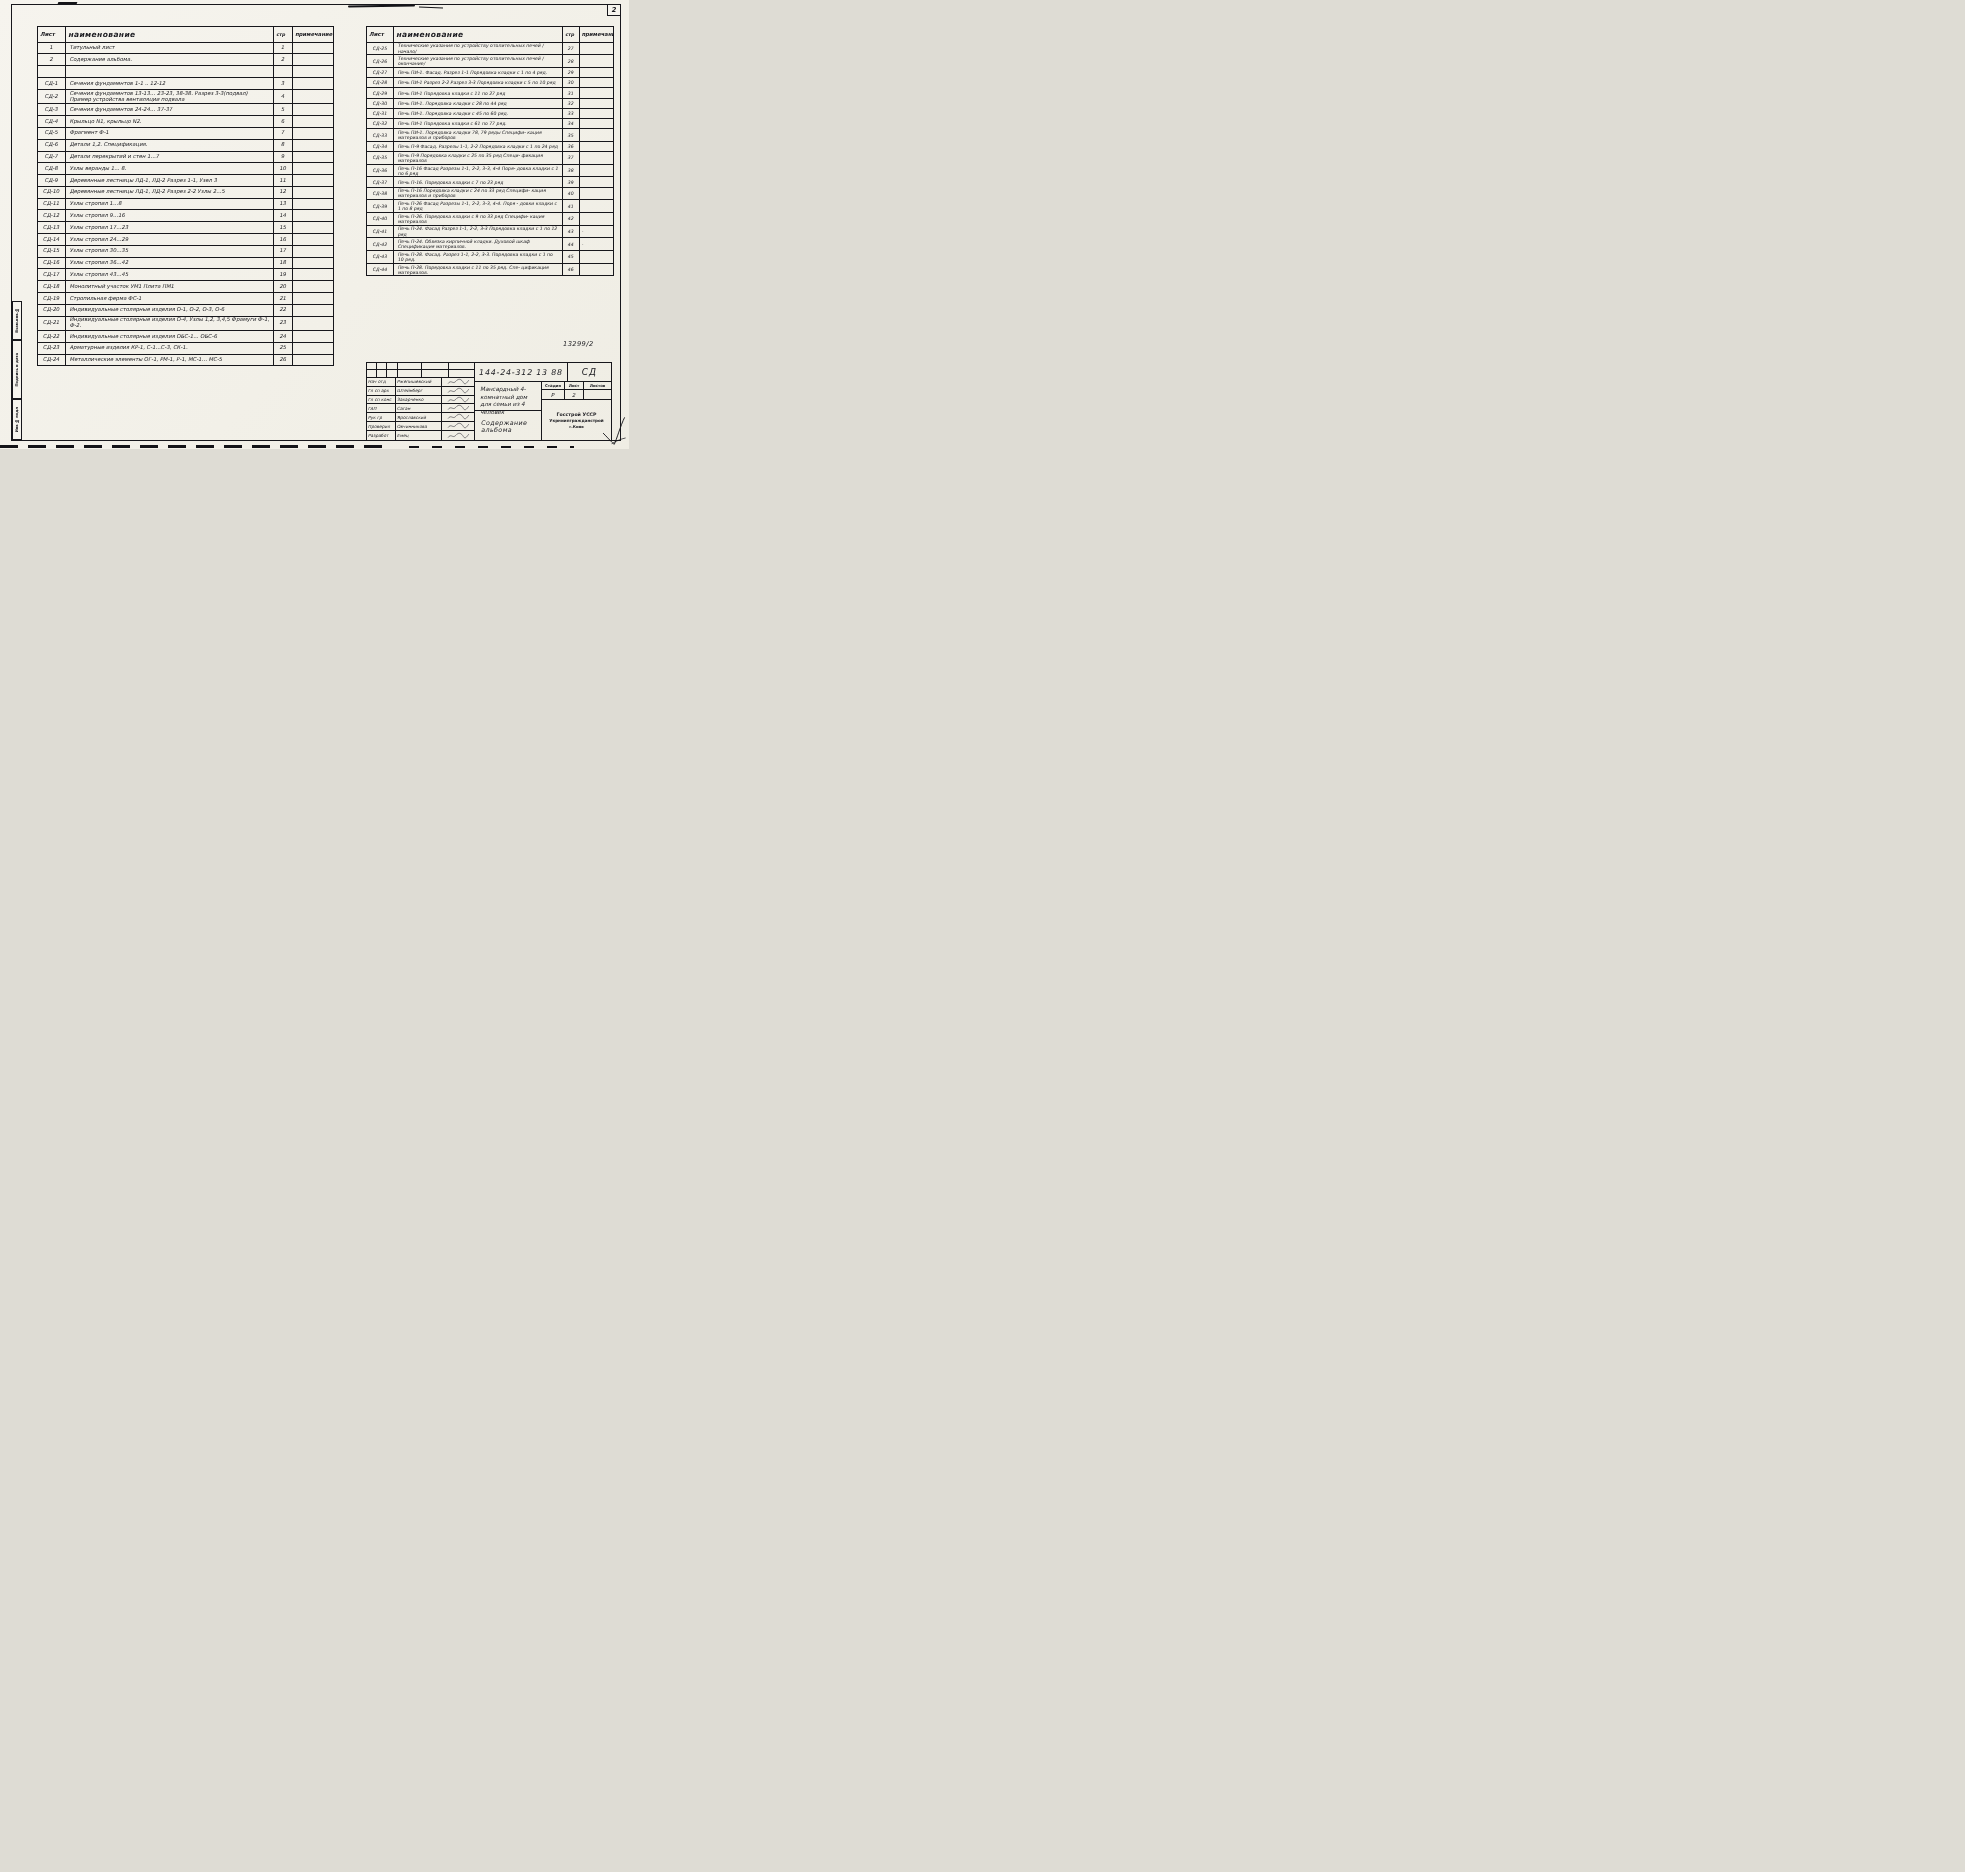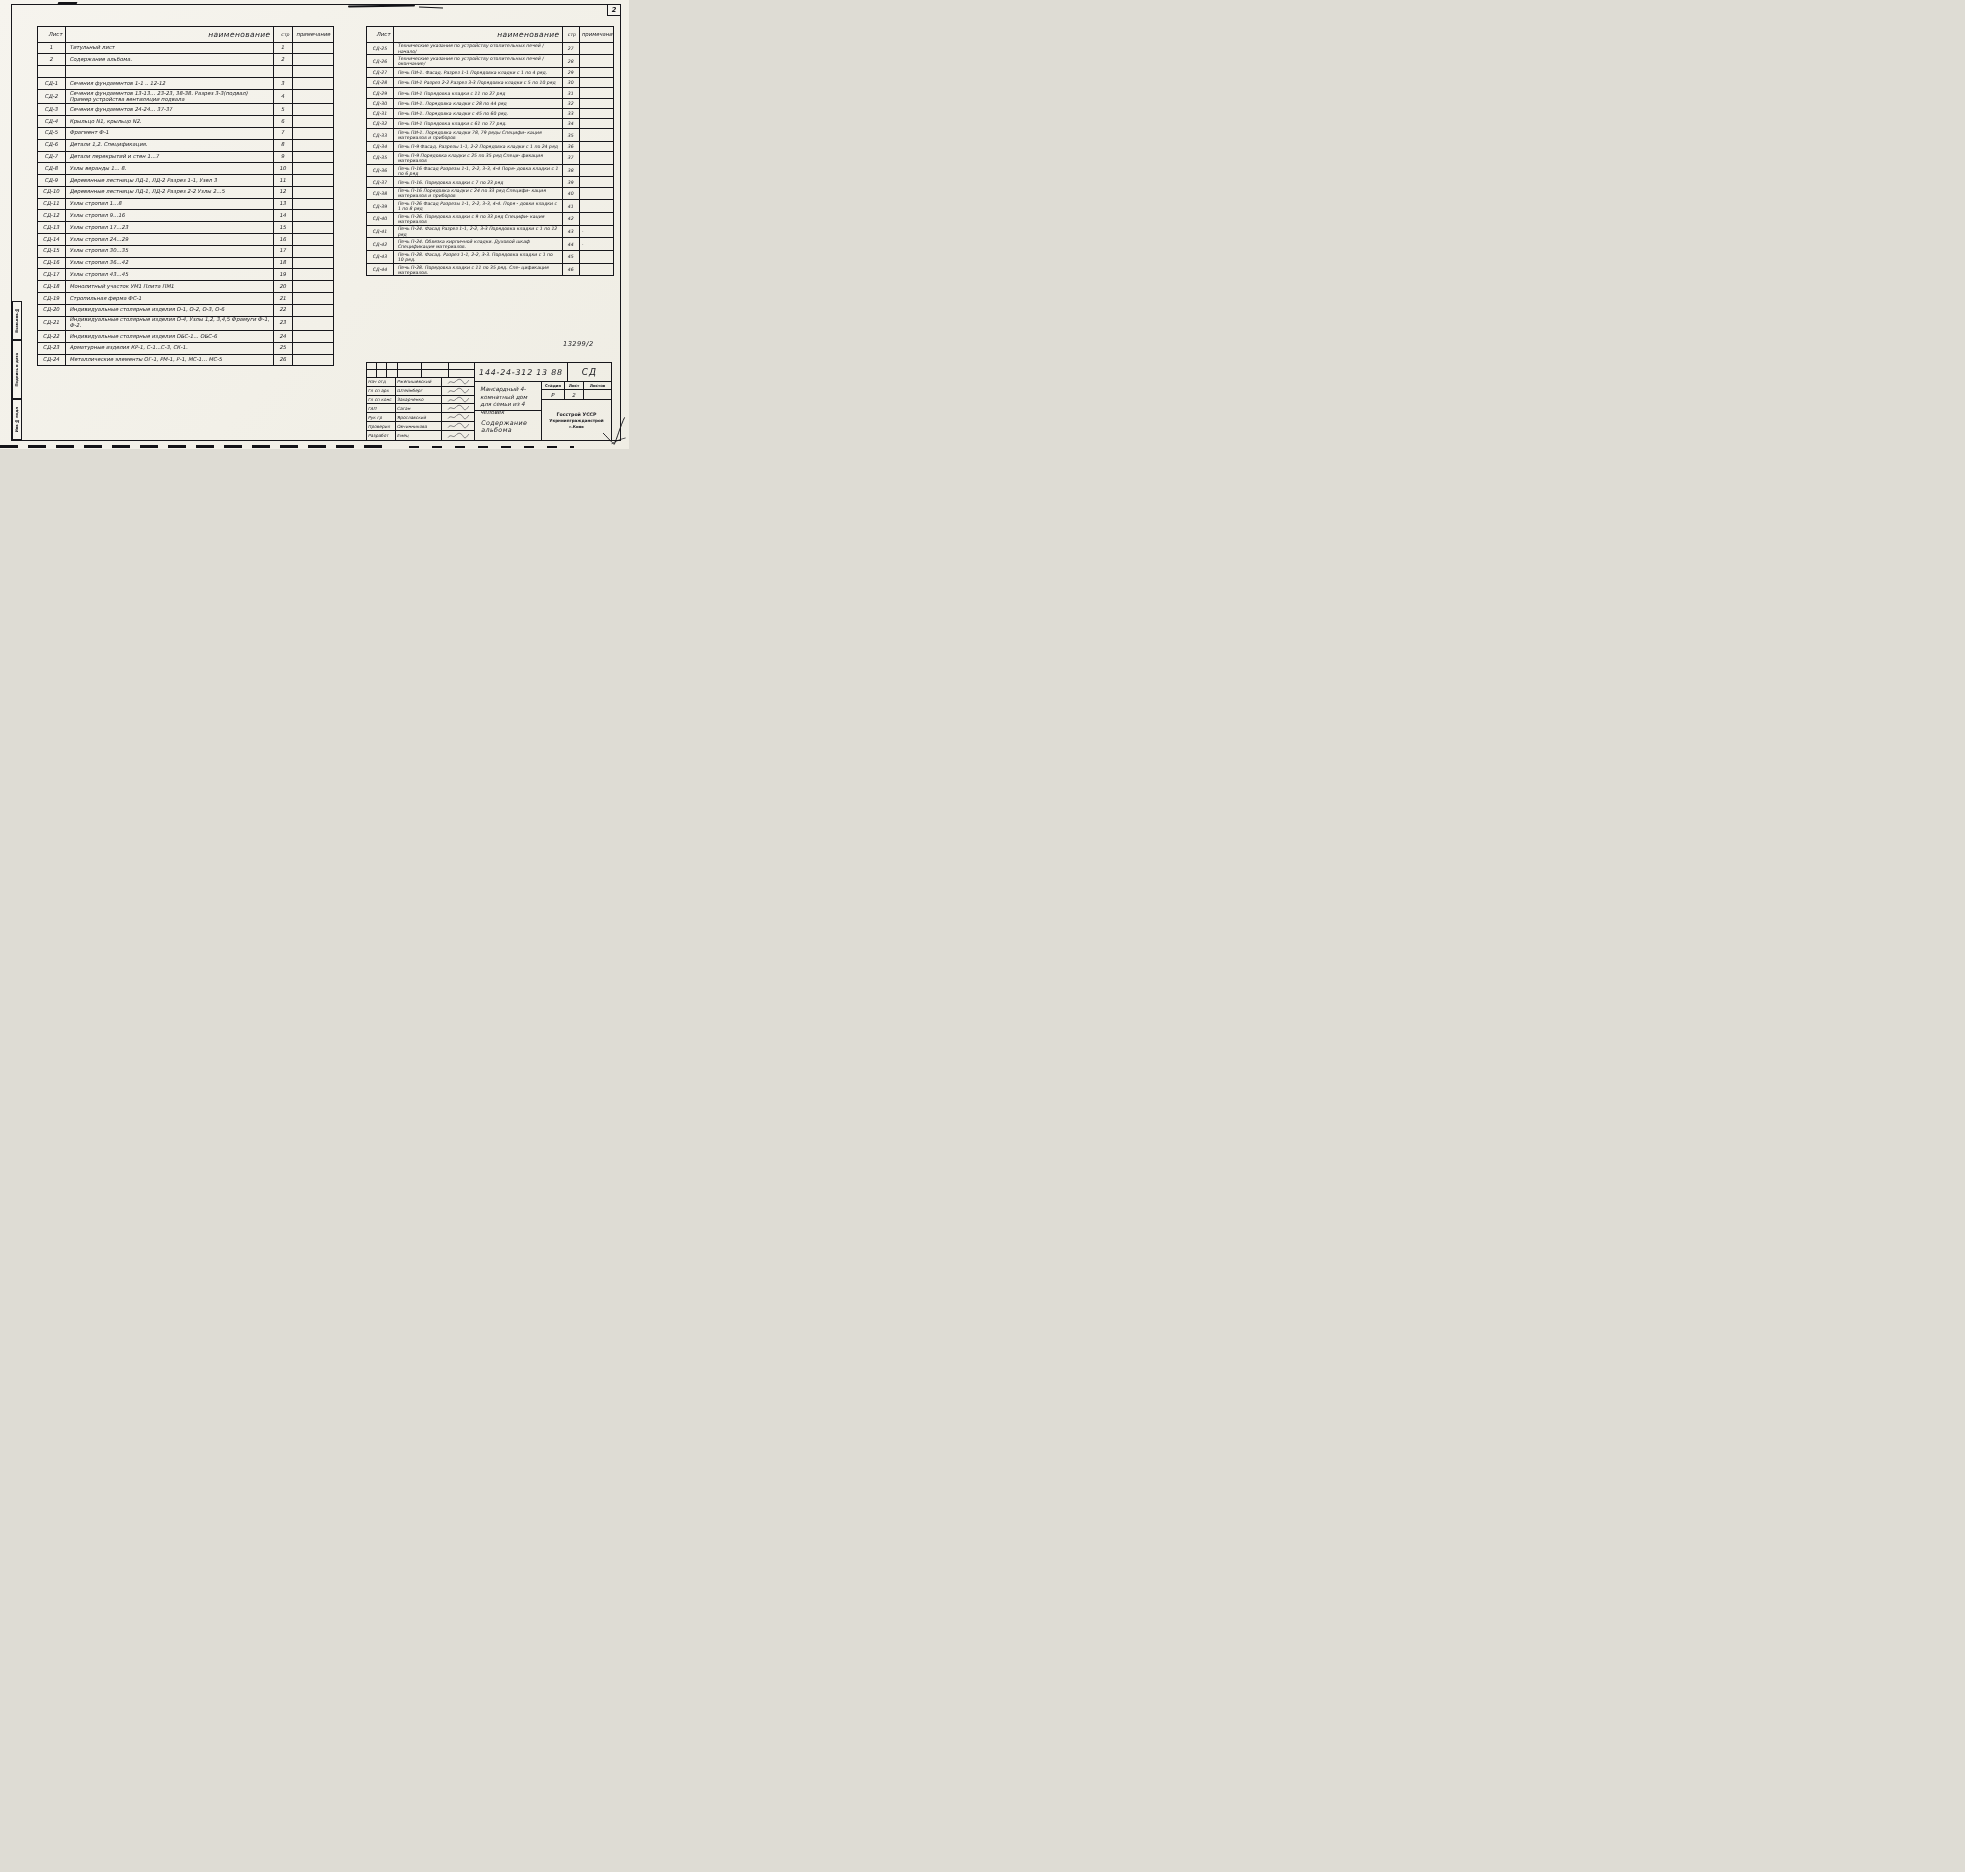--- a/index.html
+++ b/index.html
@@ -65,21 +65,21 @@
   
   table.ctable {
     position: absolute; border-collapse: collapse; table-layout: fixed;
     background: transparent;
   }
   table.ctable th, table.ctable td {
     border: 0.7px solid #17171c; box-sizing: border-box;
     padding: 0.8px 2.4px; vertical-align: middle;
     overflow: hidden;
   }
-  table.ctable thead th { height: 15.7px; text-align: right; font-weight: normal; }
+  table.ctable thead th { height: 15.7px; text-align: left; font-weight: bold; }
   table.ctable thead th.col-name { font-size: 7.5px; letter-spacing: 0.4px; }
   table.ctable thead th.col-sheet { font-size: 5.5px; }
   table.ctable thead th.col-page { font-size: 4.7px; }
   table.ctable thead th.col-note { font-size: 5.3px; }
   table.ctable td.col-sheet { text-align: center; }
   table.ctable td.col-page { text-align: center; }
   table.ctable td.col-name { text-align: left; padding-left: 3.9px; }
 
   .tbl-left { left: 37px; top: 26px; width: 297px; }
   .tbl-left .col-sheet { width: 28px; }

